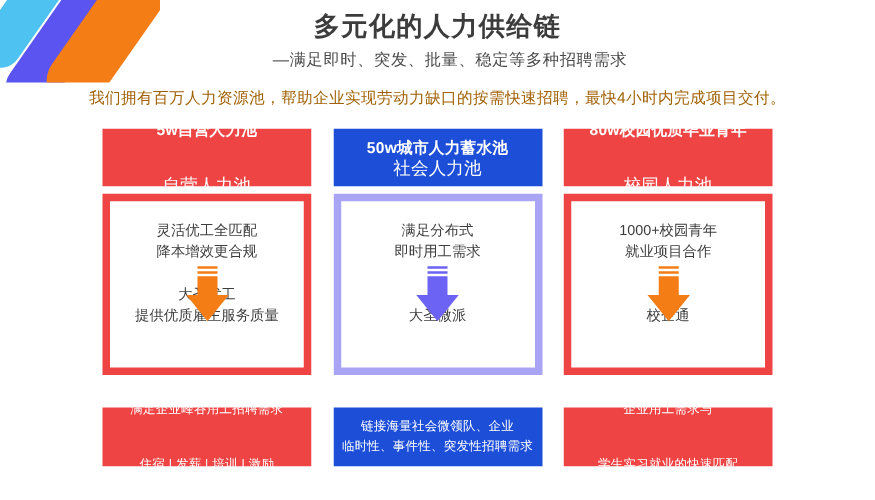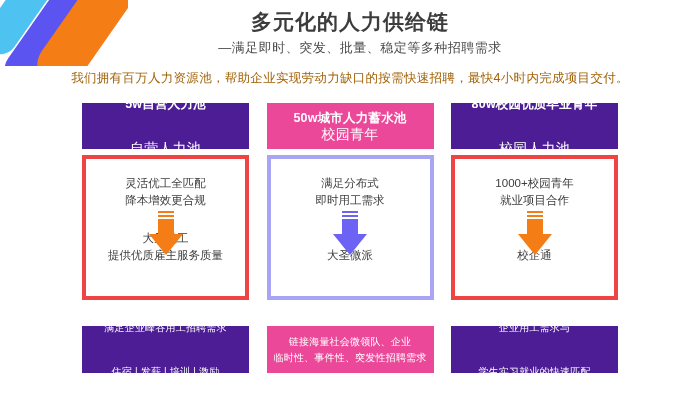--- a/index.html
+++ b/index.html
@@ -118,21 +118,21 @@
   }
   .card-header-sub {
     font-size: 14px;
     line-height: 15px;
     letter-spacing: 0.2px;
   }
 
   .card-body {
     margin-top: 6px;
     height: 145px;
-    border: 4px solid #ef4444;
+    border: 6px solid #ef4444;
     background: #ffffff;
     display: flex;
     flex-direction: column;
     align-items: center;
     padding: 16px 6px 14px;
     box-sizing: border-box;
   }
   .card.purple .card-body {
     border-color: #a9a5f4;
   }
@@ -195,23 +195,23 @@
     font-size: 10px;
     line-height: 16px;
     text-align: center;
     padding: 0 6px;
     box-sizing: border-box;
     letter-spacing: 0.2px;
   }
   .footer-line { display: block; }
 
   .card.orange .card-header,
-  .card.orange .card-footer { background: #4c1d95; gap: 28px; }
+  .card.orange .card-footer { background: #ef4444; gap: 28px; }
   .card.purple .card-header,
-  .card.purple .card-footer { background: #ec4899; }
+  .card.purple .card-footer { background: #1d4ed8; }
 </style>
 </head>
 <body>
 
 <div id="brand-logo">
   <div class="logo-bar blue"></div>
   <div class="logo-bar purple"></div>
   <div class="logo-bar orange"></div>
 </div>
 
@@ -247,21 +247,21 @@
     </div>
     <div class="card-footer">
       <span class="footer-line">满足企业峰谷用工招聘需求</span>
       <span class="footer-line">住宿 | 发薪 | 培训 | 激励</span>
     </div>
   </div>
 
   <div class="card purple">
     <div class="card-header">
       <div class="card-header-title">50w城市人力蓄水池</div>
-      <div class="card-header-sub">校园青年</div>
+      <div class="card-header-sub">社会人力池</div>
     </div>
     <div class="card-body">
       <div class="body-top">
         <span class="body-line">满足分布式</span>
         <span class="body-line">即时用工需求</span>
       </div>
       <div class="arrow">
         <div class="dash d1"></div>
         <div class="dash d2"></div>
         <div class="shaft"></div>

